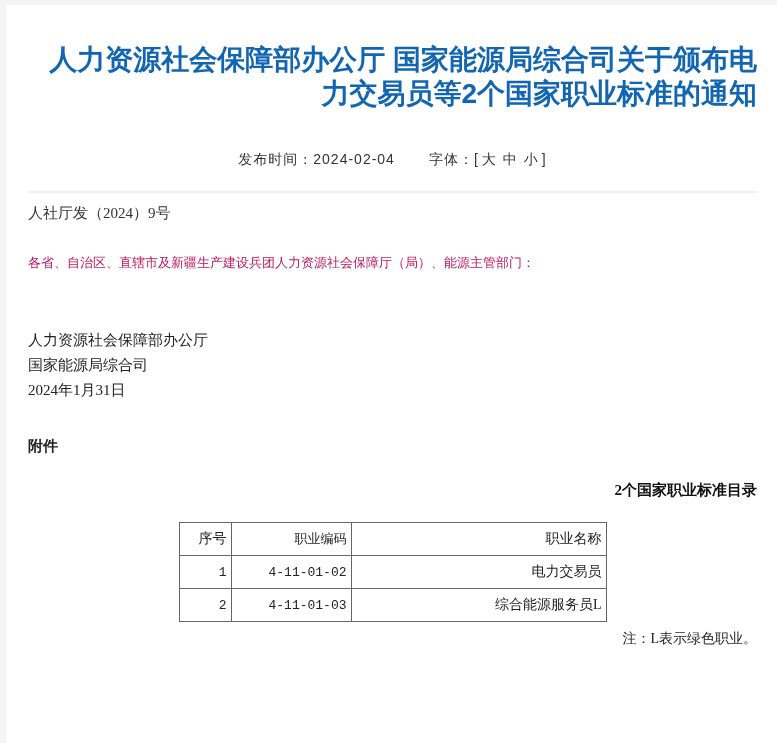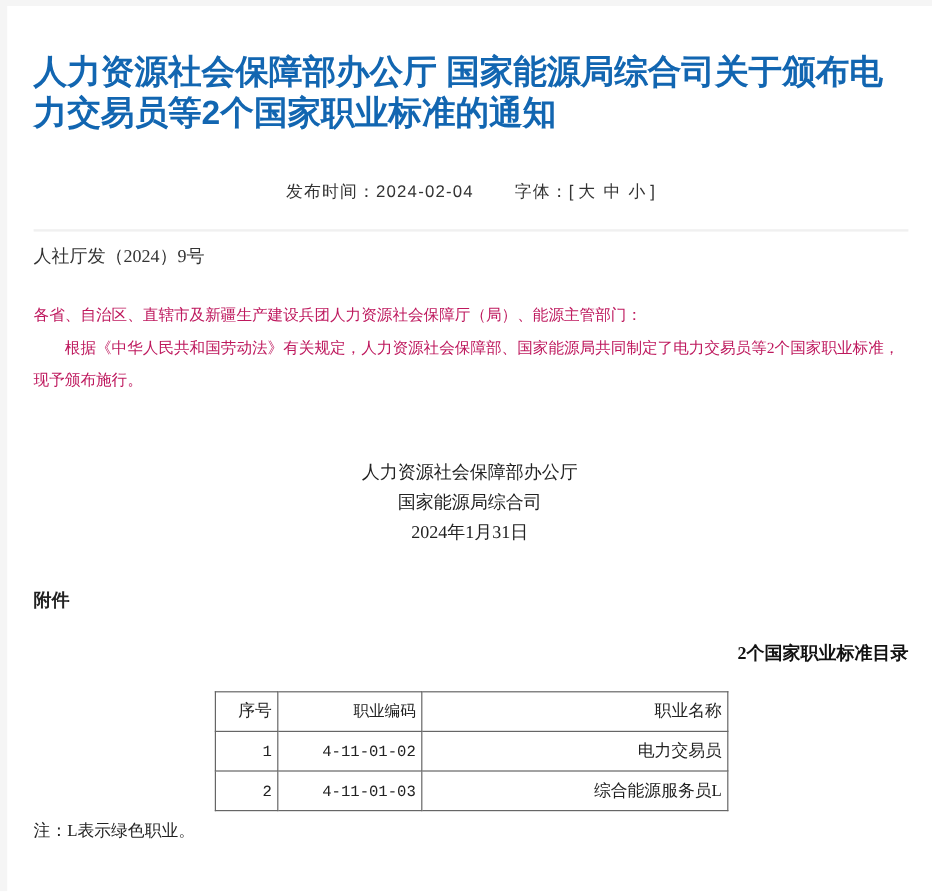--- a/index.html
+++ b/index.html
@@ -28,21 +28,21 @@
     background: #f5f5f5;
   }
   .content {
     position: absolute;
     top: 5px; left: 6px;
     width: 771px; height: 738px;
     padding: 0 20px 0 22px;
   }
   .page-title {
     margin-top: 38px;
-    text-align: left;
+    text-align: right;
     font-family: "Liberation Sans", "DejaVu Sans", sans-serif;
     font-weight: bold;
     font-size: 28px;
     line-height: 34px;
     color: #1266b1;
   }
   .meta-line {
     margin-top: 40px;
     text-align: center;
     font-family: "Liberation Sans", "DejaVu Sans", sans-serif;
@@ -69,21 +69,21 @@
   }
   .doc-body {
     margin-top: 26px;
     font-size: 13px;
     line-height: 27px;
     color: #be185d;
   }
   .doc-body p.indent { text-indent: 2em; }
   .signature-block {
     margin-top: 52px;
-    text-align: center;
+    text-align: left;
     font-size: 15px;
     line-height: 25px;
     color: #222222;
     padding-right: 2px;
   }
   .attachment-label {
     margin-top: 34px;
     font-size: 15px;
     color: #222222;
     font-weight: bold;
@@ -107,21 +107,21 @@
     text-align: right;
     height: 33px;
     padding: 0 4px;
     font-weight: normal;
   }
   .std-table .col-no   { width: 52px; }
   .std-table .col-code { width: 120px; font-family: "Liberation Mono", "DejaVu Sans Mono", monospace; font-size: 13px; }
   .std-table td.col-no { font-family: "Liberation Mono", "DejaVu Sans Mono", monospace; font-size: 13px; }
   .table-note {
     margin-top: 8px;
-    text-align: left;
+    text-align: right;
     font-size: 14px;
     color: #222222;
   }
 </style>
 </head>
 <body>
 
 <div class="viewport">
   <div class="edge-top"></div>
   <div class="edge-left"></div>
@@ -133,21 +133,20 @@
     <div class="meta-line">
       <span>发布时间：</span><span>2024-02-04</span><span class="meta-gap"></span><span>字体：</span><span>[</span><span class="font-size-option">大</span><span class="font-size-option">中</span><span class="font-size-option">小</span><span>]</span>
     </div>
 
     <hr class="divider">
 
     <div class="doc-number">人社厅发（2024）9号</div>
 
     <div class="doc-body">
       <p>各省、自治区、直辖市及新疆生产建设兵团人力资源社会保障厅（局）、能源主管部门：</p>
-      <p class="indent">根据《中华人民共和国劳动法》有关规定，人力资源社会保障部、国家能源局共同制定了电力交易员等2个国家职业标准，现予颁布施行。</p>
     </div>
 
     <div class="signature-block">
       <div>人力资源社会保障部办公厅</div>
       <div>国家能源局综合司</div>
       <div>2024年1月31日</div>
     </div>
 
     <div class="attachment-label">附件</div>
 

